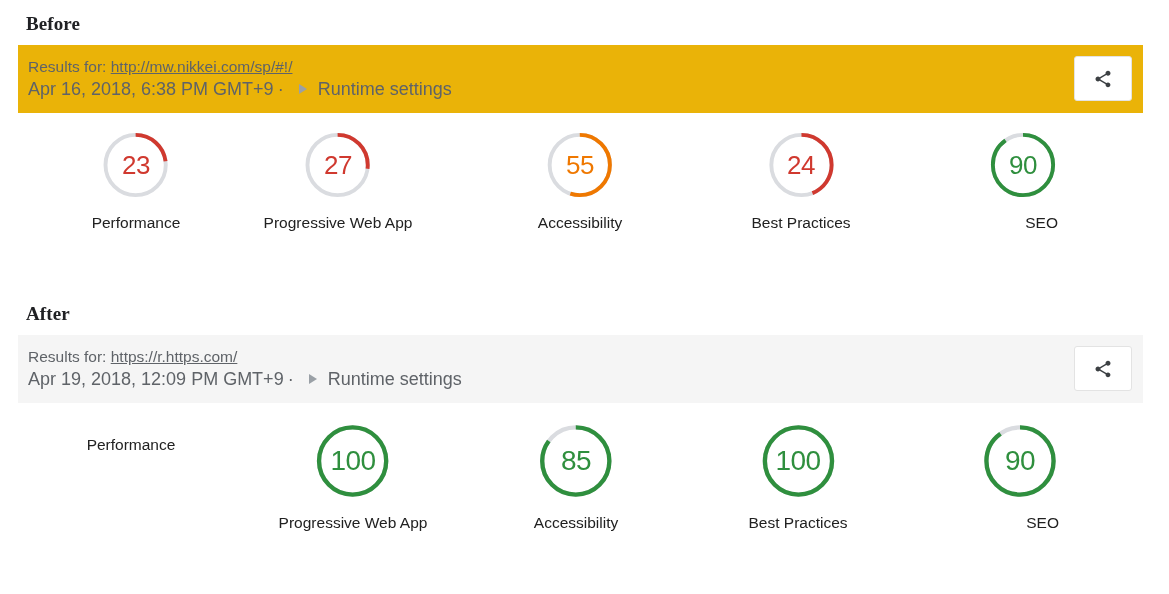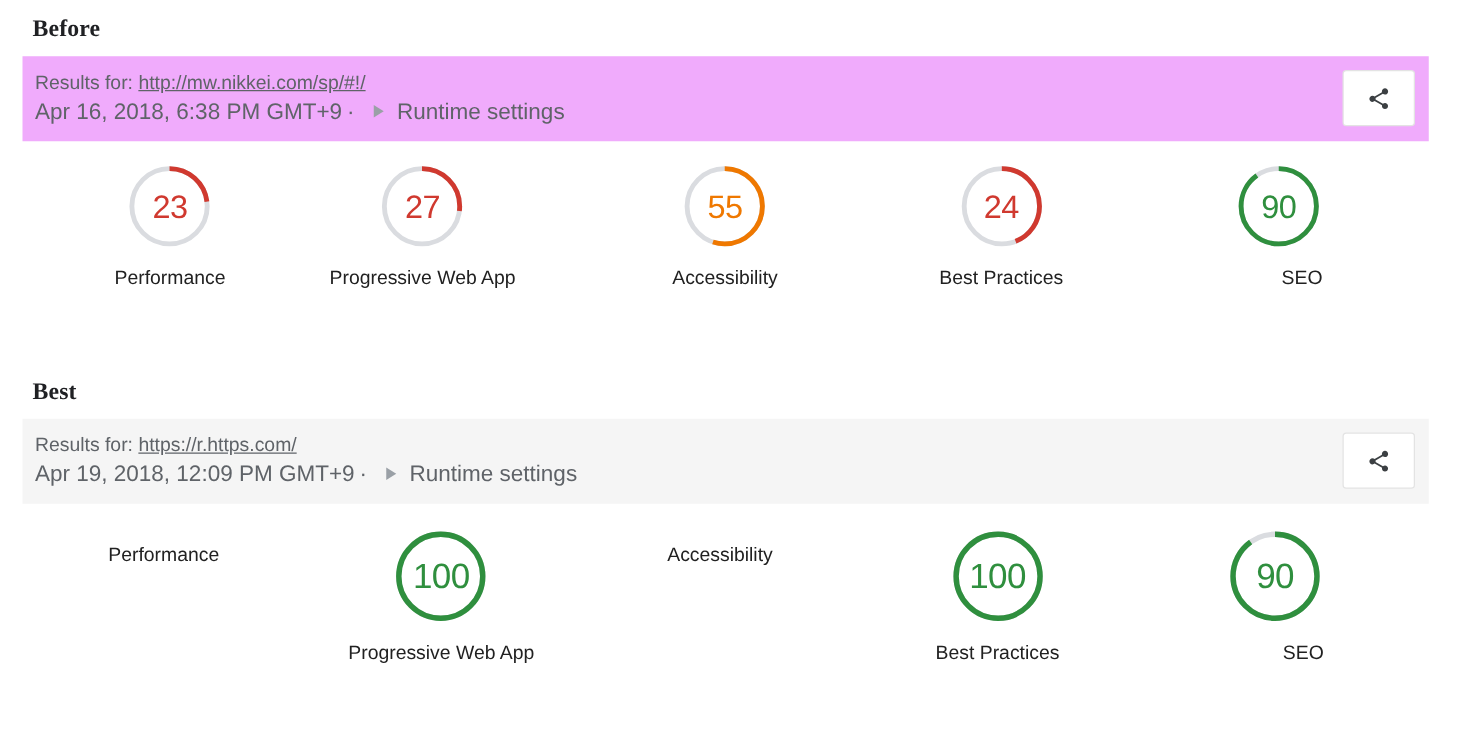--- a/index.html
+++ b/index.html
@@ -143,21 +143,21 @@
   #block-after .gauge-value { font-size: 28px; }
   #block-after .gauge-label { font-size: 15.5px; margin-top: 14px; }
   #block-after .gauges { margin-top: 19px; }
 </style>
 </head>
 <body>
 
 <div class="report-block" id="block-before">
   <h2 class="section-title">Before</h2>
 
-  <div class="results-bar" style="background: #f0abfc;">
+  <div class="results-bar" style="background: #eab308;">
     <div class="results-line-1">
       <span>Results for:</span>
       <span class="results-url">http://mw.nikkei.com/sp/#!/</span>
     </div>
     <div class="results-line-2">
       <span>Apr 16, 2018, 6:38 PM GMT+9</span>
       <span class="sep-dot">·</span>
       <span class="disclosure-triangle"></span>
       <span class="runtime-label">Runtime settings</span>
     </div>
@@ -222,21 +222,21 @@
           <circle class="gauge-arc" cx="18" cy="18" r="15.5" fill="none" stroke="#2f8f3e" stroke-width="2" stroke-linecap="butt" stroke-dasharray="87.65 97.39"></circle>
         </svg>
         <div class="gauge-value" style="color:#2f8f3e;">90</div>
       </div>
       <div class="gauge-label">SEO</div>
     </div>
   </div>
 </div>
 
 <div class="report-block" id="block-after">
-  <h2 class="section-title">Best</h2>
+  <h2 class="section-title">After</h2>
 
   <div class="results-bar" style="background: rgb(245, 245, 245);">
     <div class="results-line-1">
       <span>Results for:</span>
       <span class="results-url">https://r.https.com/</span>
     </div>
     <div class="results-line-2">
       <span>Apr 19, 2018, 12:09 PM GMT+9</span>
       <span class="sep-dot">·</span>
       <span class="disclosure-triangle"></span>
@@ -261,20 +261,27 @@
         <svg viewBox="0 0 36 36" width="78" height="78">
           <circle cx="18" cy="18" r="15.5" fill="none" stroke="#dadce0" stroke-width="2"></circle>
           <circle class="gauge-arc" cx="18" cy="18" r="15.5" fill="none" stroke="#2f8f3e" stroke-width="2" stroke-linecap="butt" stroke-dasharray="97.39 97.39"></circle>
         </svg>
         <div class="gauge-value" style="color:#2f8f3e;">100</div>
       </div>
       <div class="gauge-label">Progressive Web App</div>
     </div>
 
     <div class="gauge-item" style="left:576px;">
+      <div class="gauge-ring">
+        <svg viewBox="0 0 36 36" width="78" height="78">
+          <circle cx="18" cy="18" r="15.5" fill="none" stroke="#dadce0" stroke-width="2"></circle>
+          <circle class="gauge-arc" cx="18" cy="18" r="15.5" fill="none" stroke="#2f8f3e" stroke-width="2" stroke-linecap="butt" stroke-dasharray="82.78 97.39"></circle>
+        </svg>
+        <div class="gauge-value" style="color:#2f8f3e;">85</div>
+      </div>
       <div class="gauge-label">Accessibility</div>
     </div>
 
     <div class="gauge-item" style="left:798px;">
       <div class="gauge-ring">
         <svg viewBox="0 0 36 36" width="78" height="78">
           <circle cx="18" cy="18" r="15.5" fill="none" stroke="#dadce0" stroke-width="2"></circle>
           <circle class="gauge-arc" cx="18" cy="18" r="15.5" fill="none" stroke="#2f8f3e" stroke-width="2" stroke-linecap="butt" stroke-dasharray="97.39 97.39"></circle>
         </svg>
         <div class="gauge-value" style="color:#2f8f3e;">100</div>

